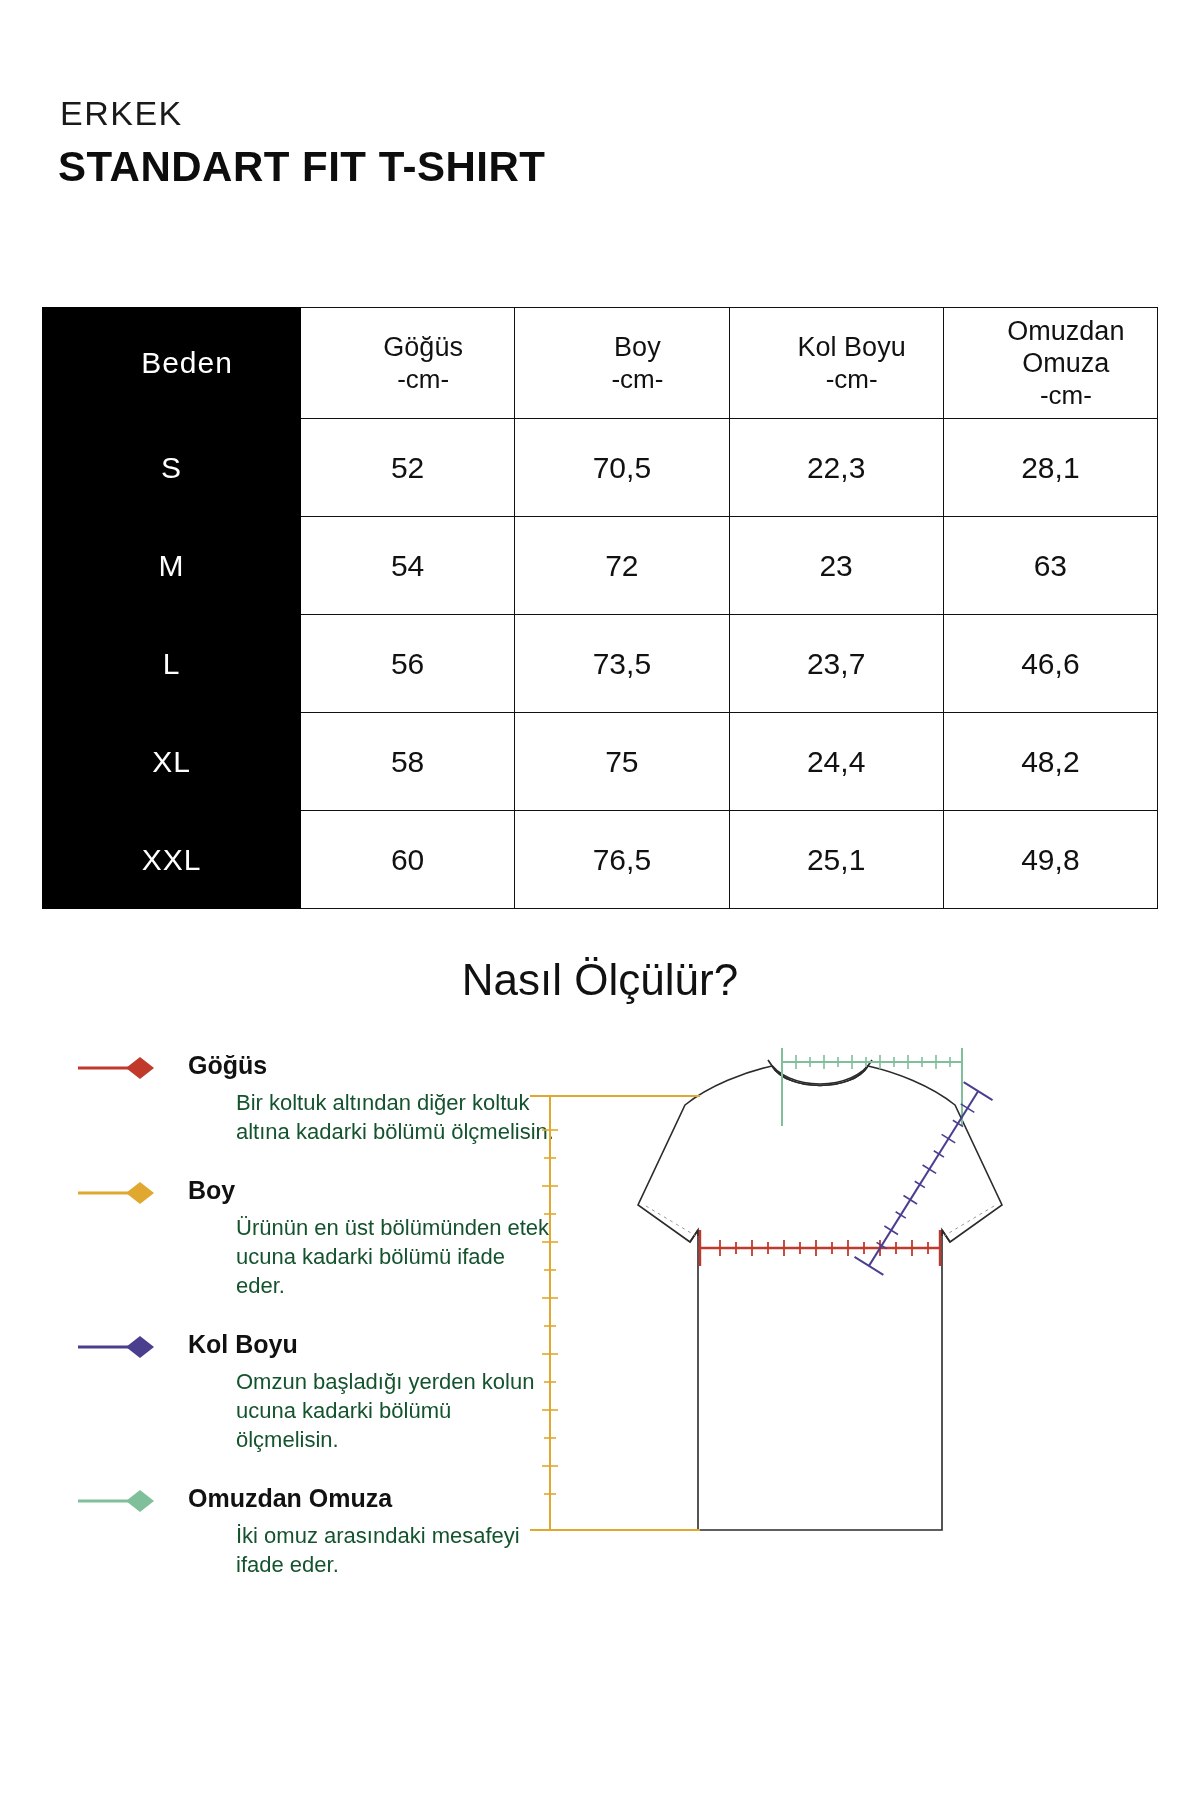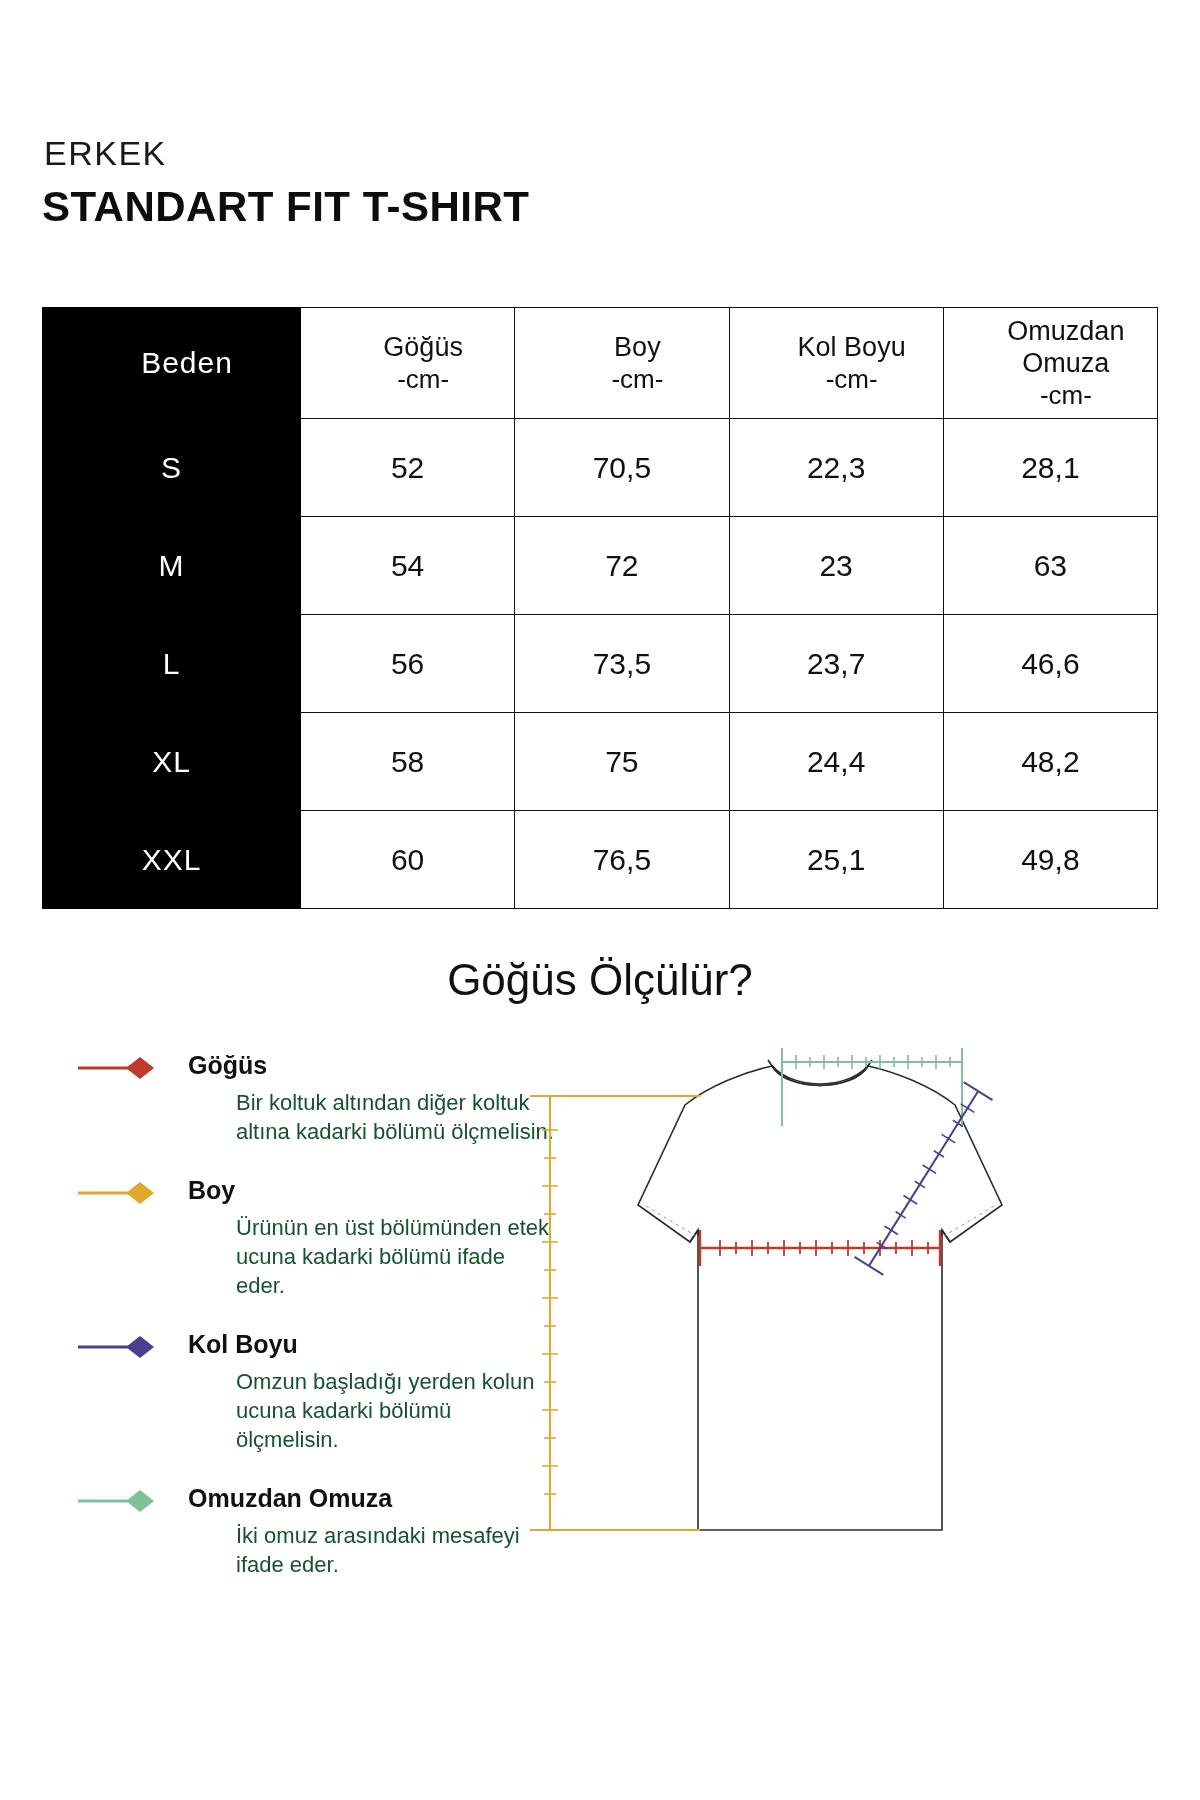--- a/index.html
+++ b/index.html
@@ -26,23 +26,22 @@
   
   .header {
     position: absolute;
     left: 42px;
     top: 96px;
     width: 1116px;
     height: 150px;
   }
   .header-left {
     position: absolute;
-    left: 0;
+    left: 16px;
     top: 0;
-    margin-top: 40px;
   }
   .kicker {
     font-family: "Liberation Sans", sans-serif;
     font-size: 34px;
     letter-spacing: 1.5px;
     font-weight: 400;
     color: #1a1a1a;
     line-height: 1;
     margin: 0 0 16px 2px;
   }
@@ -244,21 +243,21 @@
       <tr>
         <td class="beden">XXL</td>
         <td>60</td>
         <td>76,5</td>
         <td>25,1</td>
         <td>49,8</td>
       </tr>
     </tbody>
   </table>
 
-  <div class="how-title">Göğüs Ölçülür?</div>
+  <div class="how-title">Nasıl Ölçülür?</div>
 
   <div class="legend">
 
     <div class="legend-item">
       <svg class="legend-marker" viewBox="0 0 100 26">
         <line x1="0" y1="13" x2="62" y2="13" stroke="#c0392b" stroke-width="3"></line>
         <polygon points="62,2 76,13 62,24 48,13" fill="#c0392b"></polygon>
       </svg>
       <div class="legend-label">Göğüs</div>
       <div class="legend-desc">Bir koltuk altından diğer koltuk altına kadarki bölümü ölçmelisin.</div>

